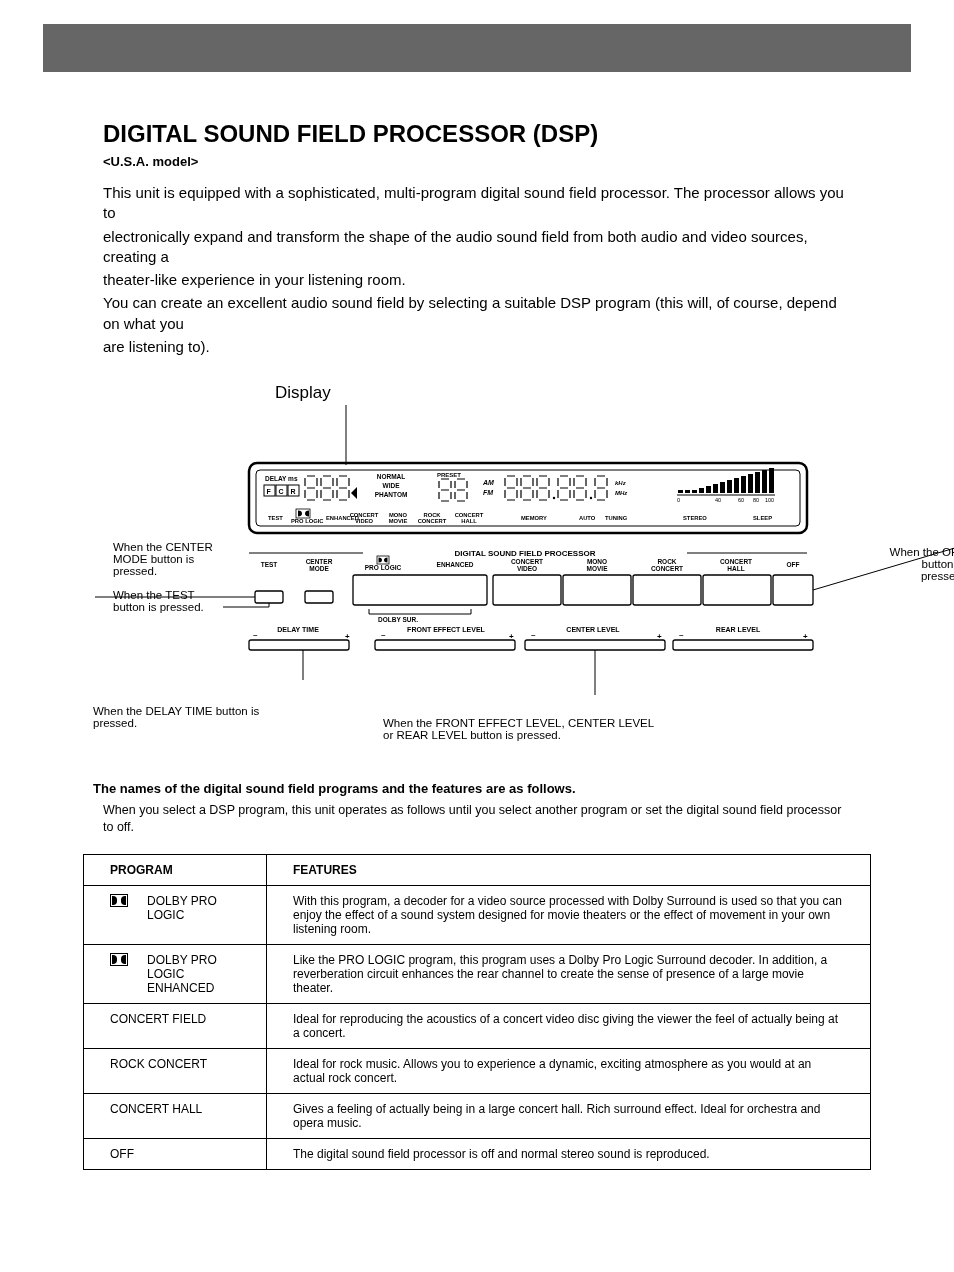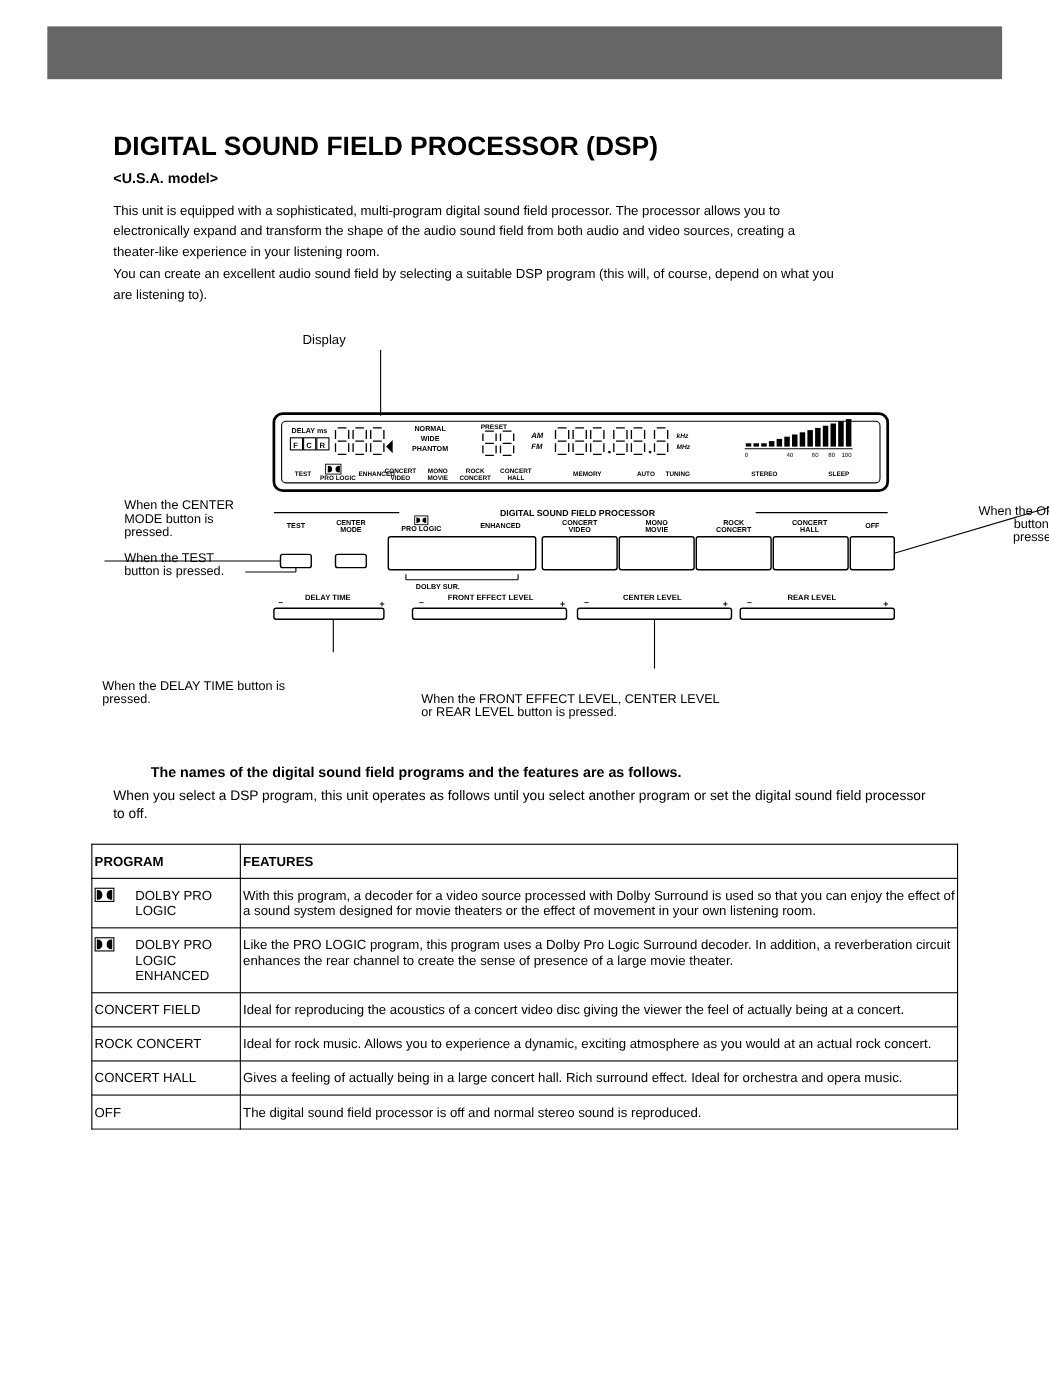--- a/index.html
+++ b/index.html
@@ -1,40 +1,40 @@
 <!DOCTYPE html>
 <html><head>
 <meta charset="utf-8">
 <style>
   html,body{margin:0;padding:0;background:#fff;font-family:Arial,Helvetica,sans-serif;color:#000}
   .page{width:868px;margin:0 auto;position:relative}
   .top-bar{height:48px;background:#666;margin:24px 0 0 0}
   .section-title{font-size:24px;font-weight:bold;margin:48px 0 6px 60px}
   .subtitle{font-weight:bold;margin:0 0 0 60px;font-size:13px}
-  .intro{margin:14px 60px 0 60px;font-size:12px;line-height:1.35}
+  .intro{margin:14px 60px 0 60px;font-size:15px;line-height:1.35}
   .intro p{margin:0 0 3px 0}
-  .display-label{font-size:12px;margin:26px 0 2px 232px}
+  .display-label{font-size:17px;margin:26px 0 2px 232px}
 
   
   .panel{position:relative;margin:2px 0 0 0;width:954px}
   .panel svg{display:block}
 
   
   .callout{position:absolute;font-size:11.5px;color:#000}
   .callout.l1{left:70px;top:184px;white-space:pre}
   .callout.l2{left:70px;top:136px;white-space:pre}
   .callout.r1{right:32px;top:141px;white-space:pre;text-align:right}
   .callout.b1{left:50px;bottom:-34px;white-space:pre;width:320px}
   .callout.b2{left:340px;bottom:-46px;white-space:pre;width:520px}
 
   
-  .prog-head{margin:86px 0 0 94px;font-size:13px;font-weight:bold}
+  .prog-head{margin:86px 0 0 50px;font-size:13px;font-weight:bold}
   .prog-intro{margin:6px 60px 0 60px;font-size:12.5px;line-height:1.35}
   .prog-table{margin:18px 40px 0 40px;border-collapse:collapse;width:calc(100% - 80px);font-size:12px}
-  .prog-table th,.prog-table td{border:1px solid #000;padding:8px 2px;vertical-align:top;text-align:left}
+  .prog-table th,.prog-table td{border:1px solid #000;padding:8px 26px;vertical-align:top;text-align:left}
   .prog-table th{font-weight:bold}
   .prog-table td:first-child{width:130px}
 
   .page-num{position:absolute;top:1244px;left:24px;font-size:11px}
 
   
   .dolby-cell{display:flex;gap:19px;align-items:flex-start}
   .dolby-cell .dic{width:16px;height:11px;border:1px solid #000;position:relative;display:inline-block;flex-shrink:0}
   .dolby-cell .dic::before,.dolby-cell .dic::after{content:"";position:absolute;top:1px;bottom:1px;width:5px;background:#000}
   .dolby-cell .dic::before{left:1px;border-radius:0 4px 4px 0}

